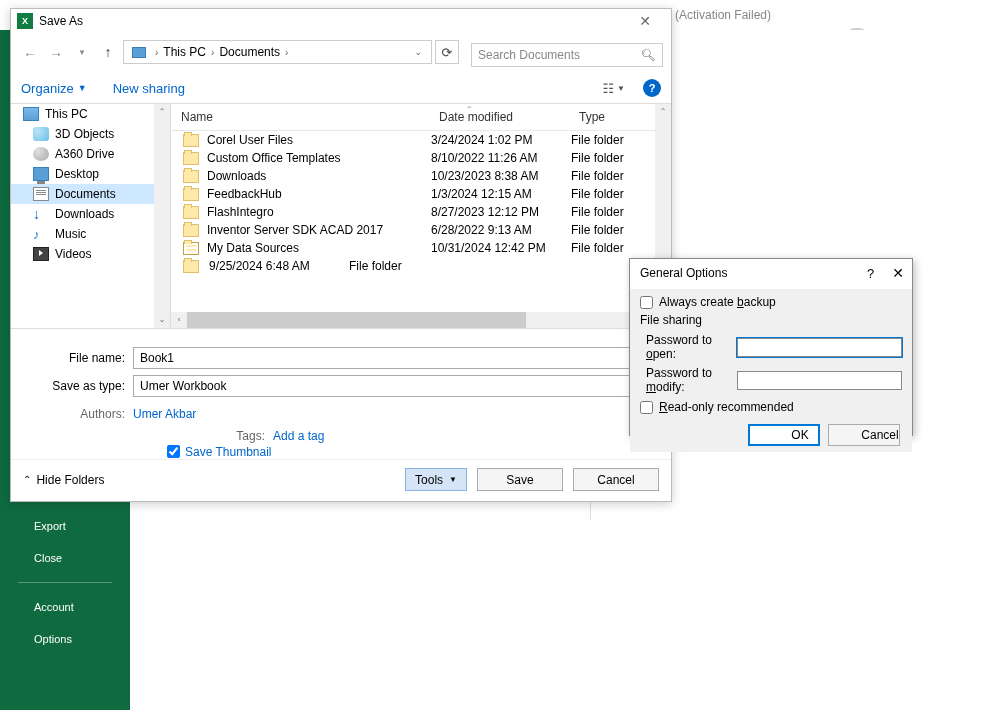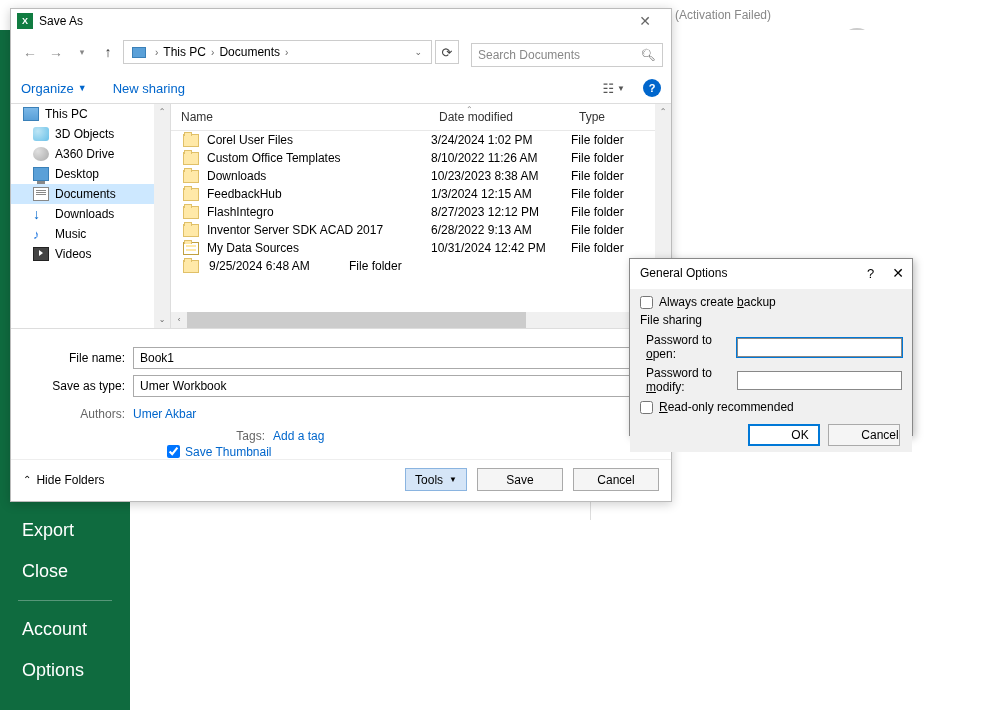--- a/index.html
+++ b/index.html
@@ -3,21 +3,21 @@
 <meta charset="utf-8">
 <style>
 * { box-sizing: border-box; margin: 0; padding: 0; font-family: "Segoe UI", Tahoma, sans-serif; }
 body { width: 997px; height: 710px; background: #fff; position: relative; overflow: hidden; font-size: 12px; color: #000; }
 
 
 .bg-top { position: absolute; top: 0; left: 0; right: 0; height: 30px; background: #fff; }
 .bg-activation { position: absolute; top: 8px; left: 675px; color: #888; font-size: 12px; }
 .bg-svg { position: absolute; top: 20px; right: 0; width: 180px; height: 70px; }
 .bg-sidebar { position: absolute; top: 30px; left: 0; width: 130px; height: 680px; background: #0f6b3f; color: #fff; padding-top: 480px; }
-.bg-sidebar .item { padding: 10px 22px; font-size: 18px; cursor: default; }
+.bg-sidebar .item { padding: 10px 34px; font-size: 11px; cursor: default; }
 .bg-sidebar hr { border: none; border-top: 1px solid rgba(255,255,255,0.3); margin: 8px 18px; }
 .bg-main { position: absolute; top: 30px; left: 130px; right: 0; bottom: 0; background: #fff; }
 .bg-divider { position: absolute; top: 50px; left: 460px; width: 1px; height: 440px; background: #ddd; }
 
 
 .dlg-save { position: absolute; top: 8px; left: 10px; width: 662px; height: 494px; background: #fff; border: 1px solid #bbb; box-shadow: 0 2px 10px rgba(0,0,0,0.2); }
 .dlg-title { display: flex; align-items: center; padding: 4px 6px; }
 .dlg-title .xicon { width: 16px; height: 16px; background: #107c41; color: #fff; font-size: 9px; font-weight: bold; display: flex; align-items: center; justify-content: center; margin-right: 6px; }
 .dlg-title .ttext { font-size: 12px; }
 .dlg-title .close { margin-left: auto; width: 40px; text-align: center; font-size: 14px; color: #666; }

